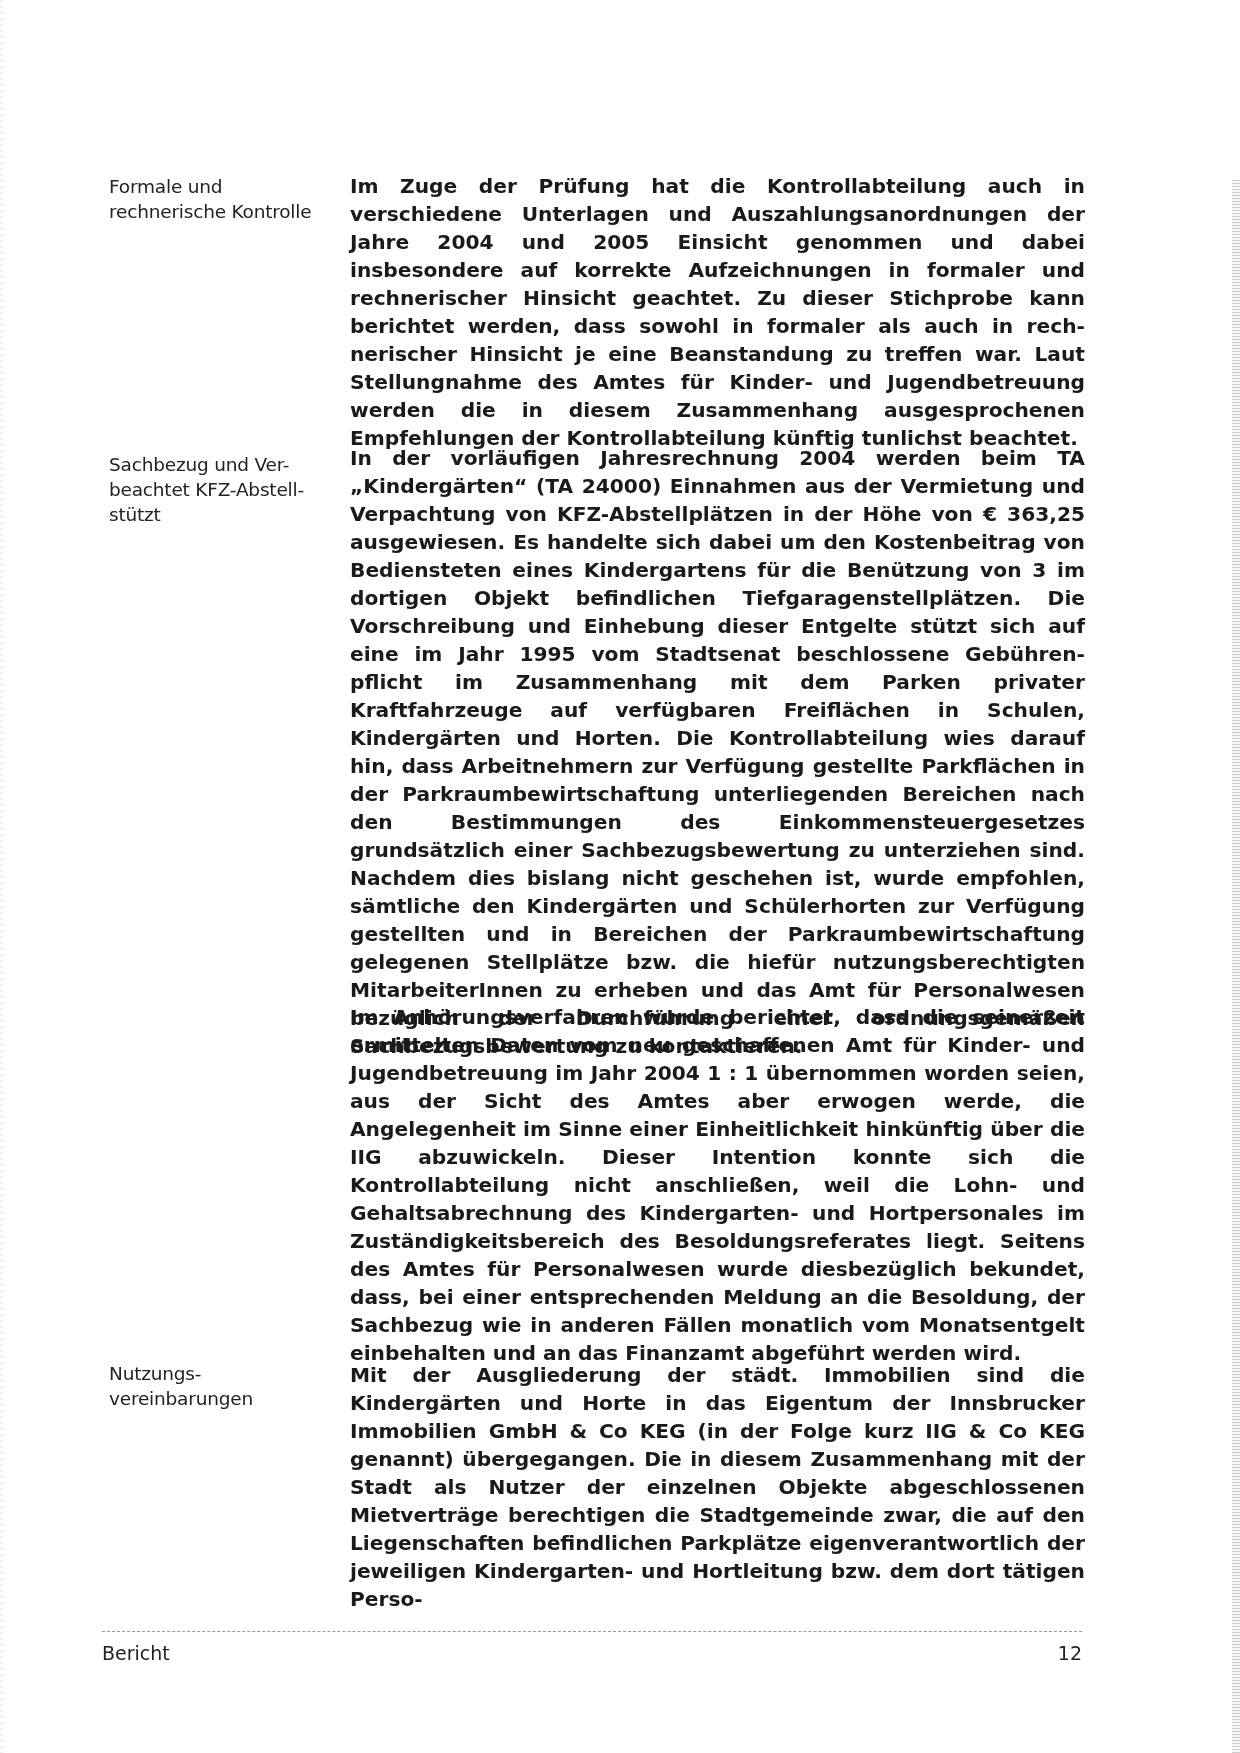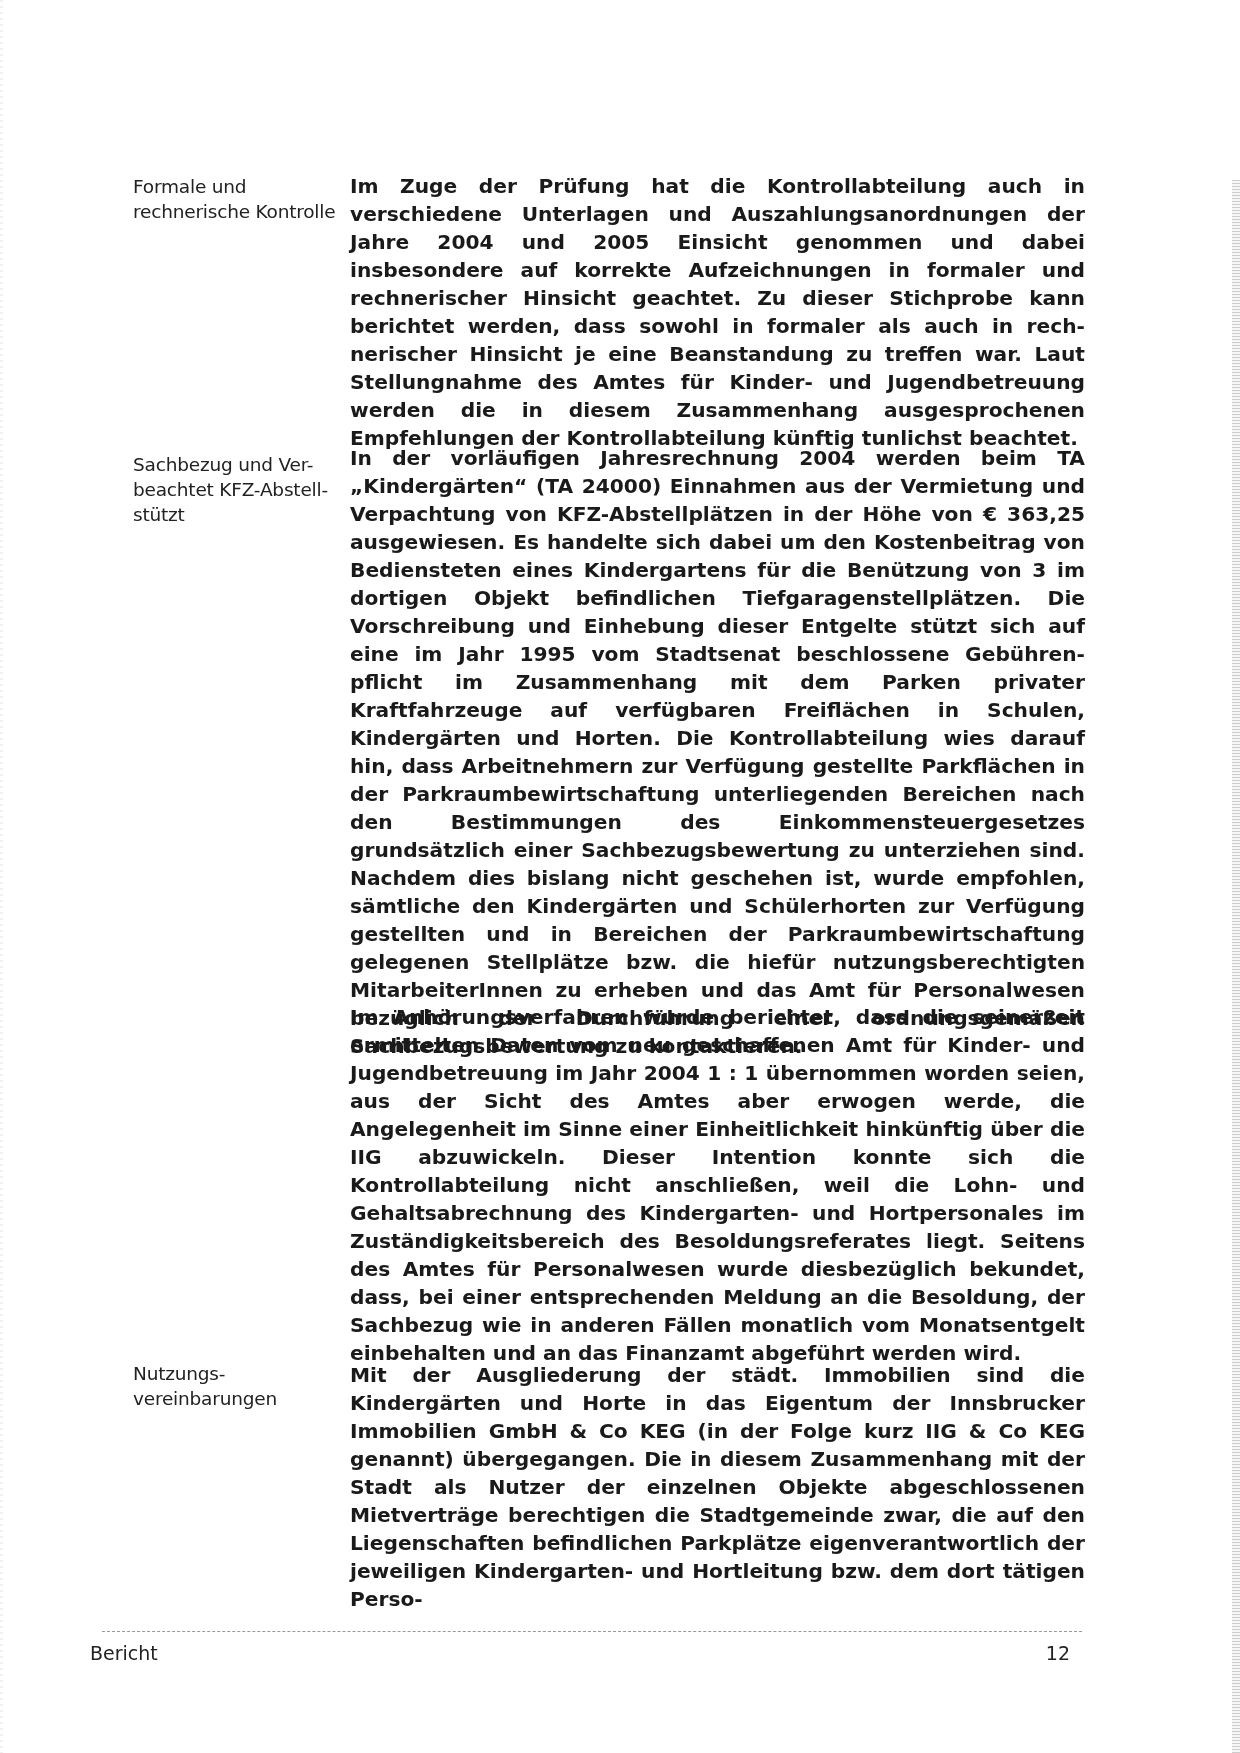--- a/index.html
+++ b/index.html
@@ -35,21 +35,20 @@
       width: 1240px;
     }
     .side-label {
       position: absolute;
       left: 109px;
       width: 220px;
       font-size: 18.5px;
       line-height: 25px;
       color: #222;
       letter-spacing: -0.2px;
-      margin-left: 24px;
     }
     .body-text {
       position: absolute;
       left: 350px;
       width: 735px;
       font-size: 20.2px;
       line-height: 28px;
       text-align: justify;
       hyphens: manual;
       color: #1a1a1a;
@@ -62,21 +61,21 @@
       position: absolute;
       left: 102px;
       top: 1631px;
       width: 980px;
       height: 0;
       border-top: 1.5px dashed #999;
     }
     .footer {
       position: absolute;
       top: 1640px;
-      left: 90px;
+      left: 102px;
       width: 980px;
       height: 26px;
       font-size: 19px;
       line-height: 26px;
       color: #222;
     }
     .footer .left { position: absolute; left: 0; }
     .footer .center { position: absolute; left: 278px; }
     .footer .right { position: absolute; right: 0; text-align: center; }
   </style>

